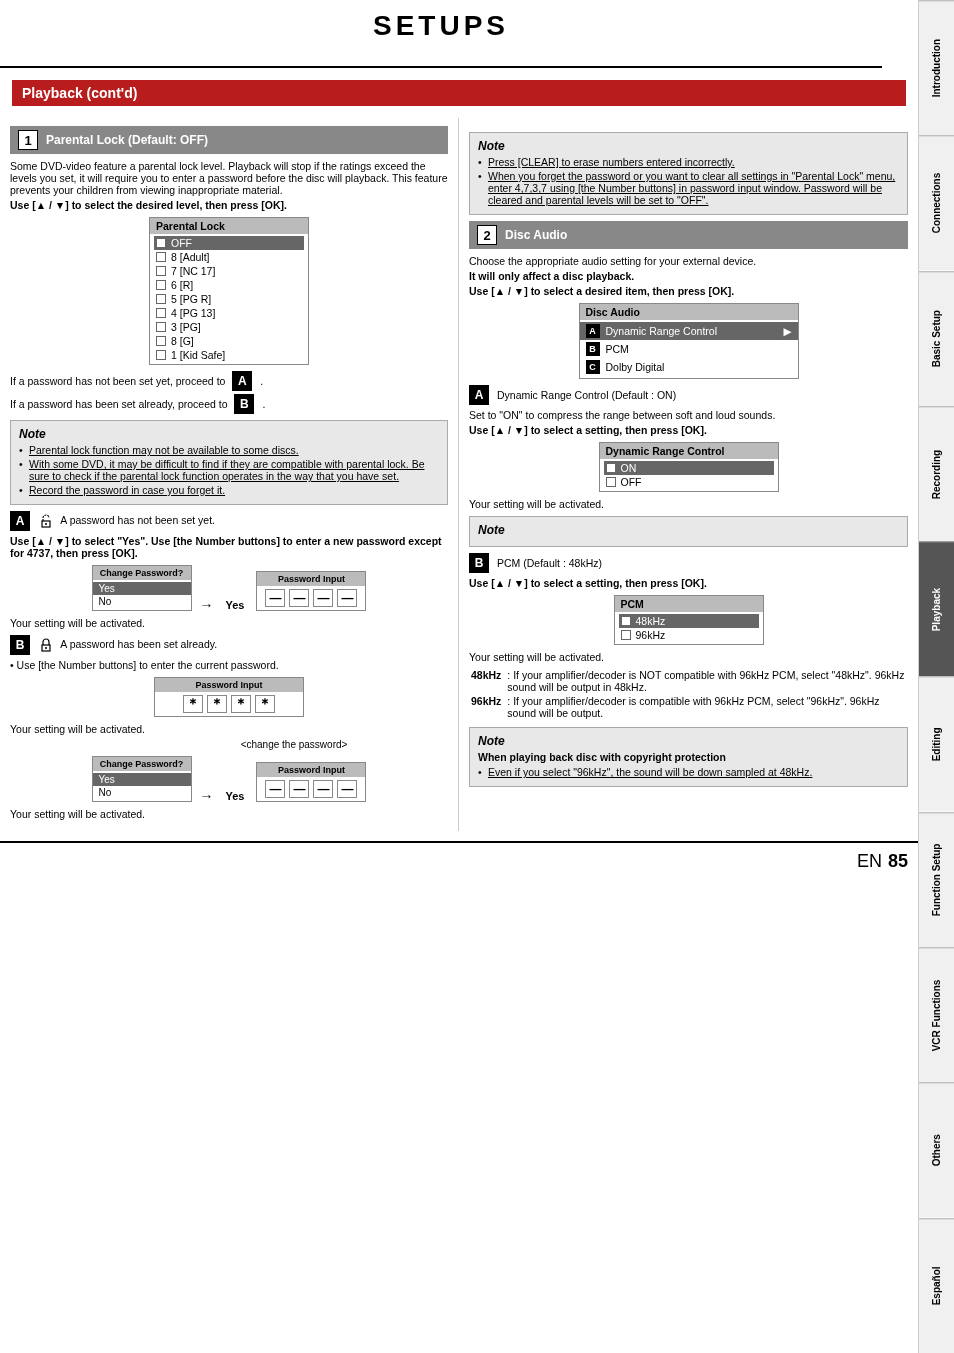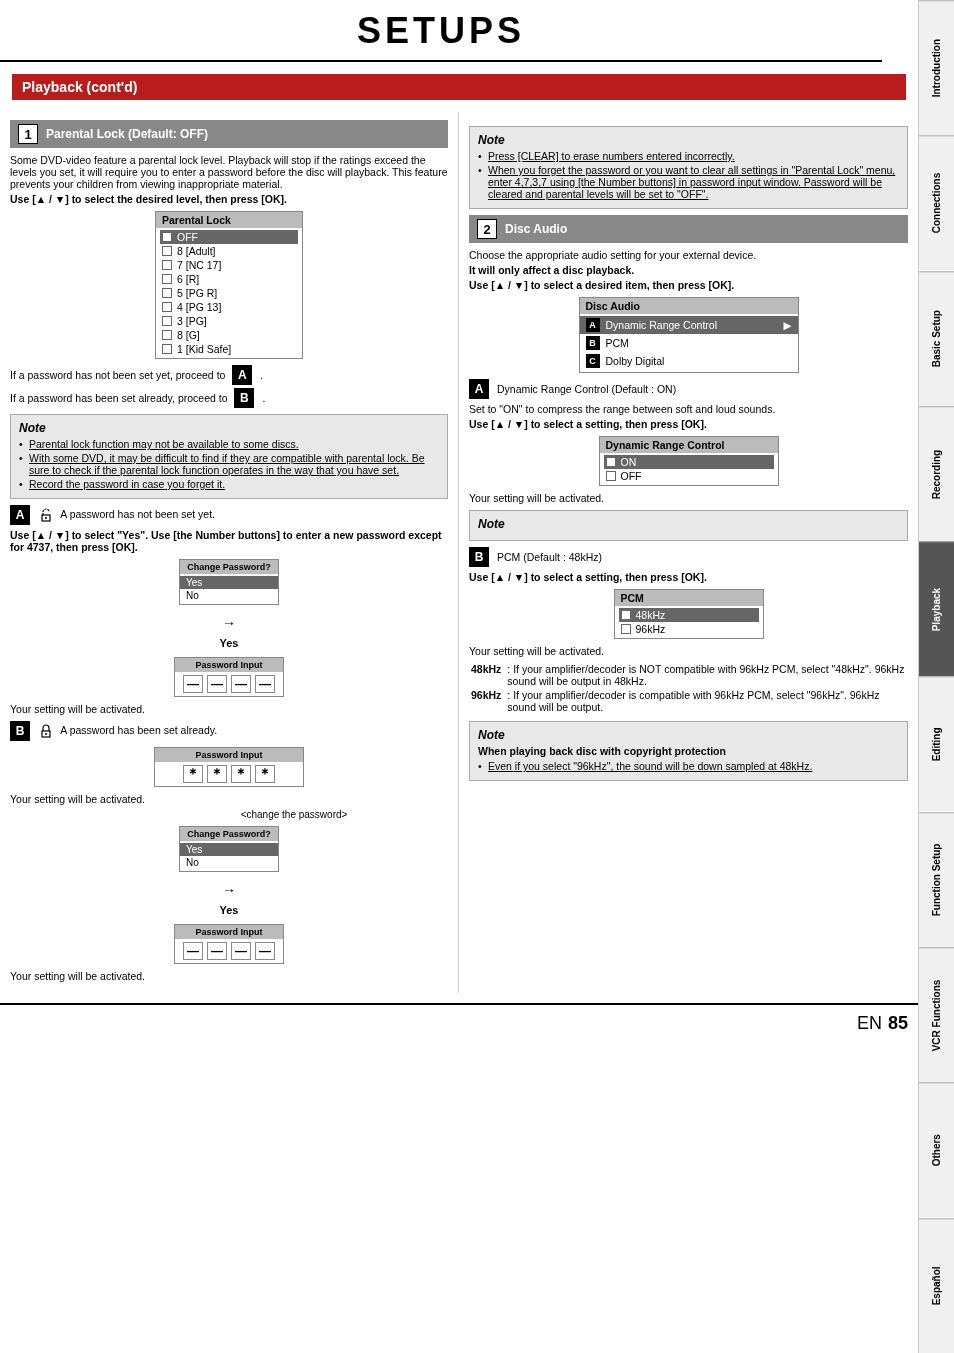--- a/index.html
+++ b/index.html
@@ -9,24 +9,24 @@
       background: #fff;
       width: 954px;
       min-height: 1353px;
       position: relative;
       overflow-x: hidden;
     }
 
     
     .page-title-bar {
       text-align: center;
-      font-size: 36px;
+      font-size: 28px;
       font-weight: bold;
       letter-spacing: 4px;
-      padding: 10px 0 8px 0;
+      padding: 10px 0 24px 0;
       border-bottom: 2px solid #000;
       margin-right: 36px;
     }
 
     
     .right-sidebar {
       position: absolute;
       right: 0;
       top: 0;
       width: 36px;
@@ -159,21 +159,21 @@
     .note-box ul li::before {
       content: "•";
       position: absolute;
       left: 0;
     }
 
     
     .menu-table {
       border: 1px solid #888;
       margin: 6px auto;
-      width: 148px;
+      width: 160px;
     }
     .menu-table-header {
       background: #bbb;
       padding: 2px 6px;
       font-weight: bold;
       font-size: 10.5px;
     }
     .menu-table-body {
       background: #fff;
       padding: 2px 4px;
@@ -202,25 +202,24 @@
       content: "✓";
       font-size: 8px;
       position: absolute;
       top: -1px;
       left: 0;
     }
 
     
     .password-diagram {
       display: flex;
-      align-items: center;
+      align-items: flex-end;
       justify-content: center;
       gap: 8px;
       margin: 6px 0;
-      flex-direction: column;
     }
     .change-pw-box {
       border: 1px solid #888;
       width: 100px;
     }
     .change-pw-header {
       background: #bbb;
       padding: 2px 4px;
       font-size: 9px;
       font-weight: bold;
@@ -555,20 +554,21 @@
           <span class="alpha-badge">B</span>
           <span style="font-size:10.5px;">
             <svg class="lock-icon" viewBox="0 0 16 16" xmlns="http://www.w3.org/2000/svg">
                 <rect x="4" y="8" width="8" height="6" fill="none" stroke="#000" stroke-width="1.2"></rect>
                 <path d="M5 8V5a3 3 0 0 1 6 0v3" fill="none" stroke="#000" stroke-width="1.2"></path>
                 <circle cx="8" cy="11" r="1" fill="#000"></circle>
               </svg>
             <span>A password has been set already.</span>
           </span>
         </div>
+        <p style="font-size:10.5px; margin:3px 0;">• Use [the Number buttons] to enter the current password.</p>
 
         <div style="margin:6px auto; border:1px solid #888; width:150px;">
           <div style="background:#bbb; padding:2px 4px; font-size:9px; font-weight:bold; text-align:center;">Password Input</div>
           <div class="pw-asterisk-body">
             <div class="pw-asterisk-cell">＊</div>
             <div class="pw-asterisk-cell">＊</div>
             <div class="pw-asterisk-cell">＊</div>
             <div class="pw-asterisk-cell">＊</div>
           </div>
         </div>

